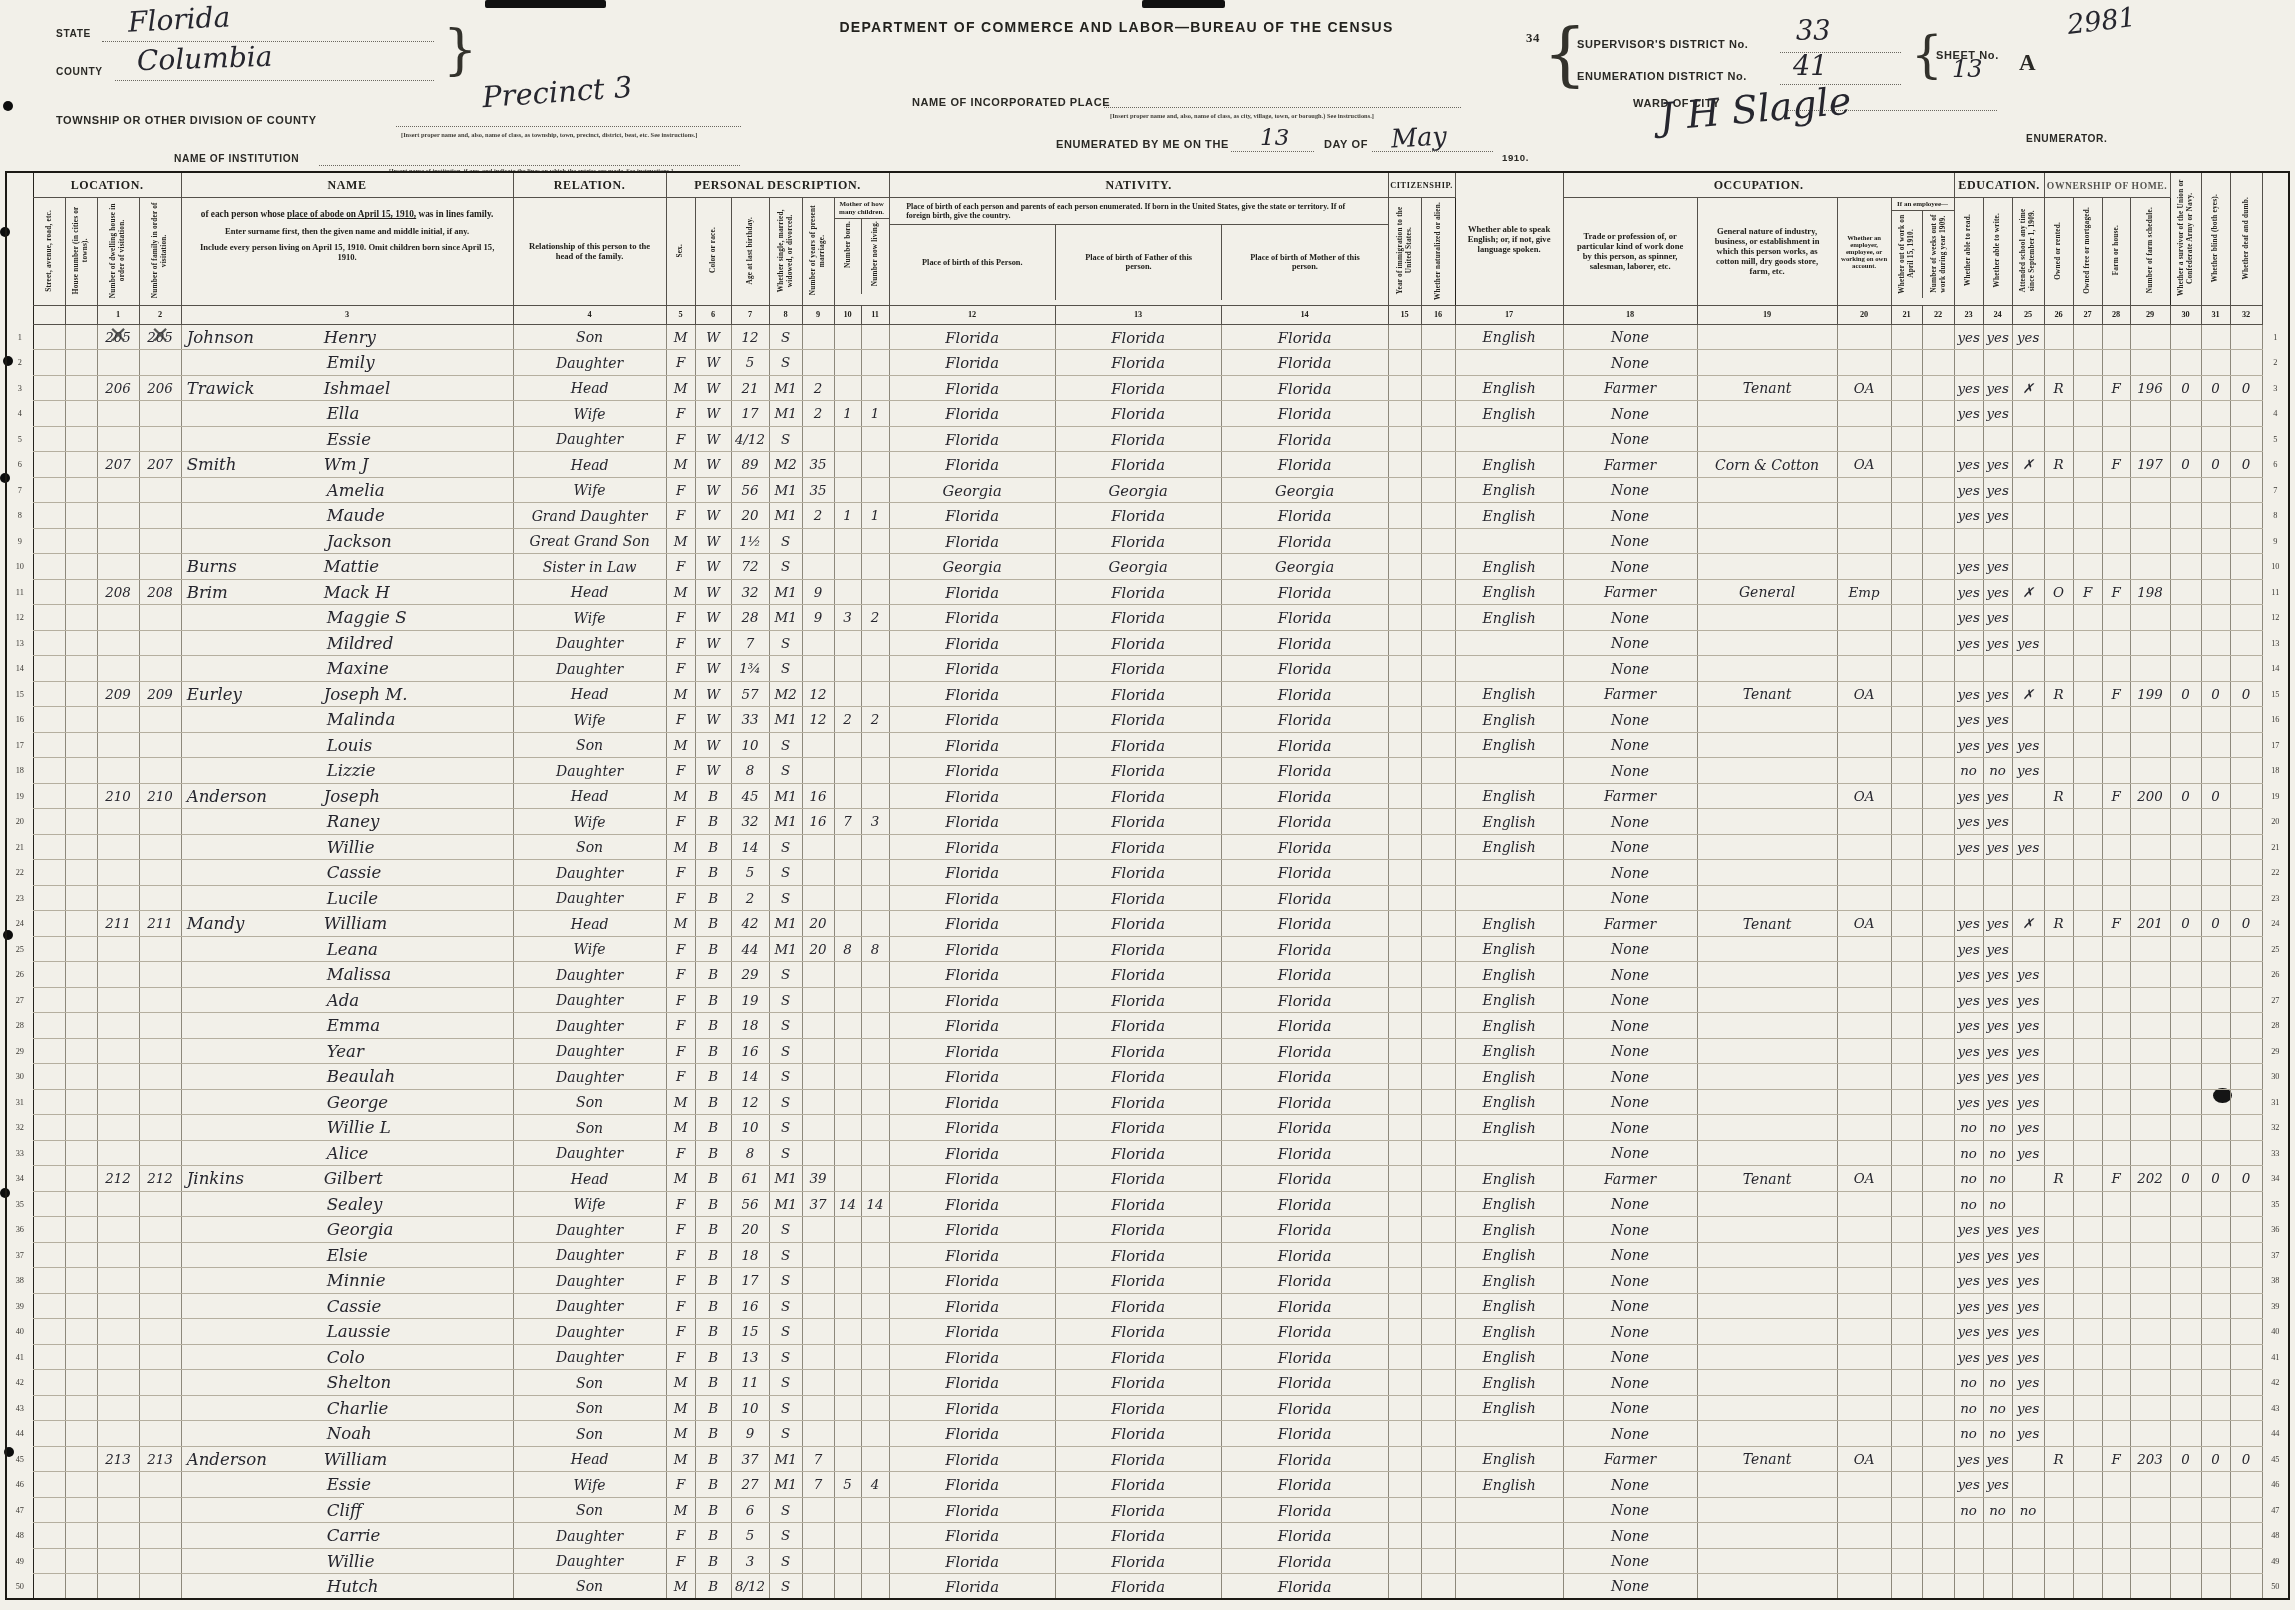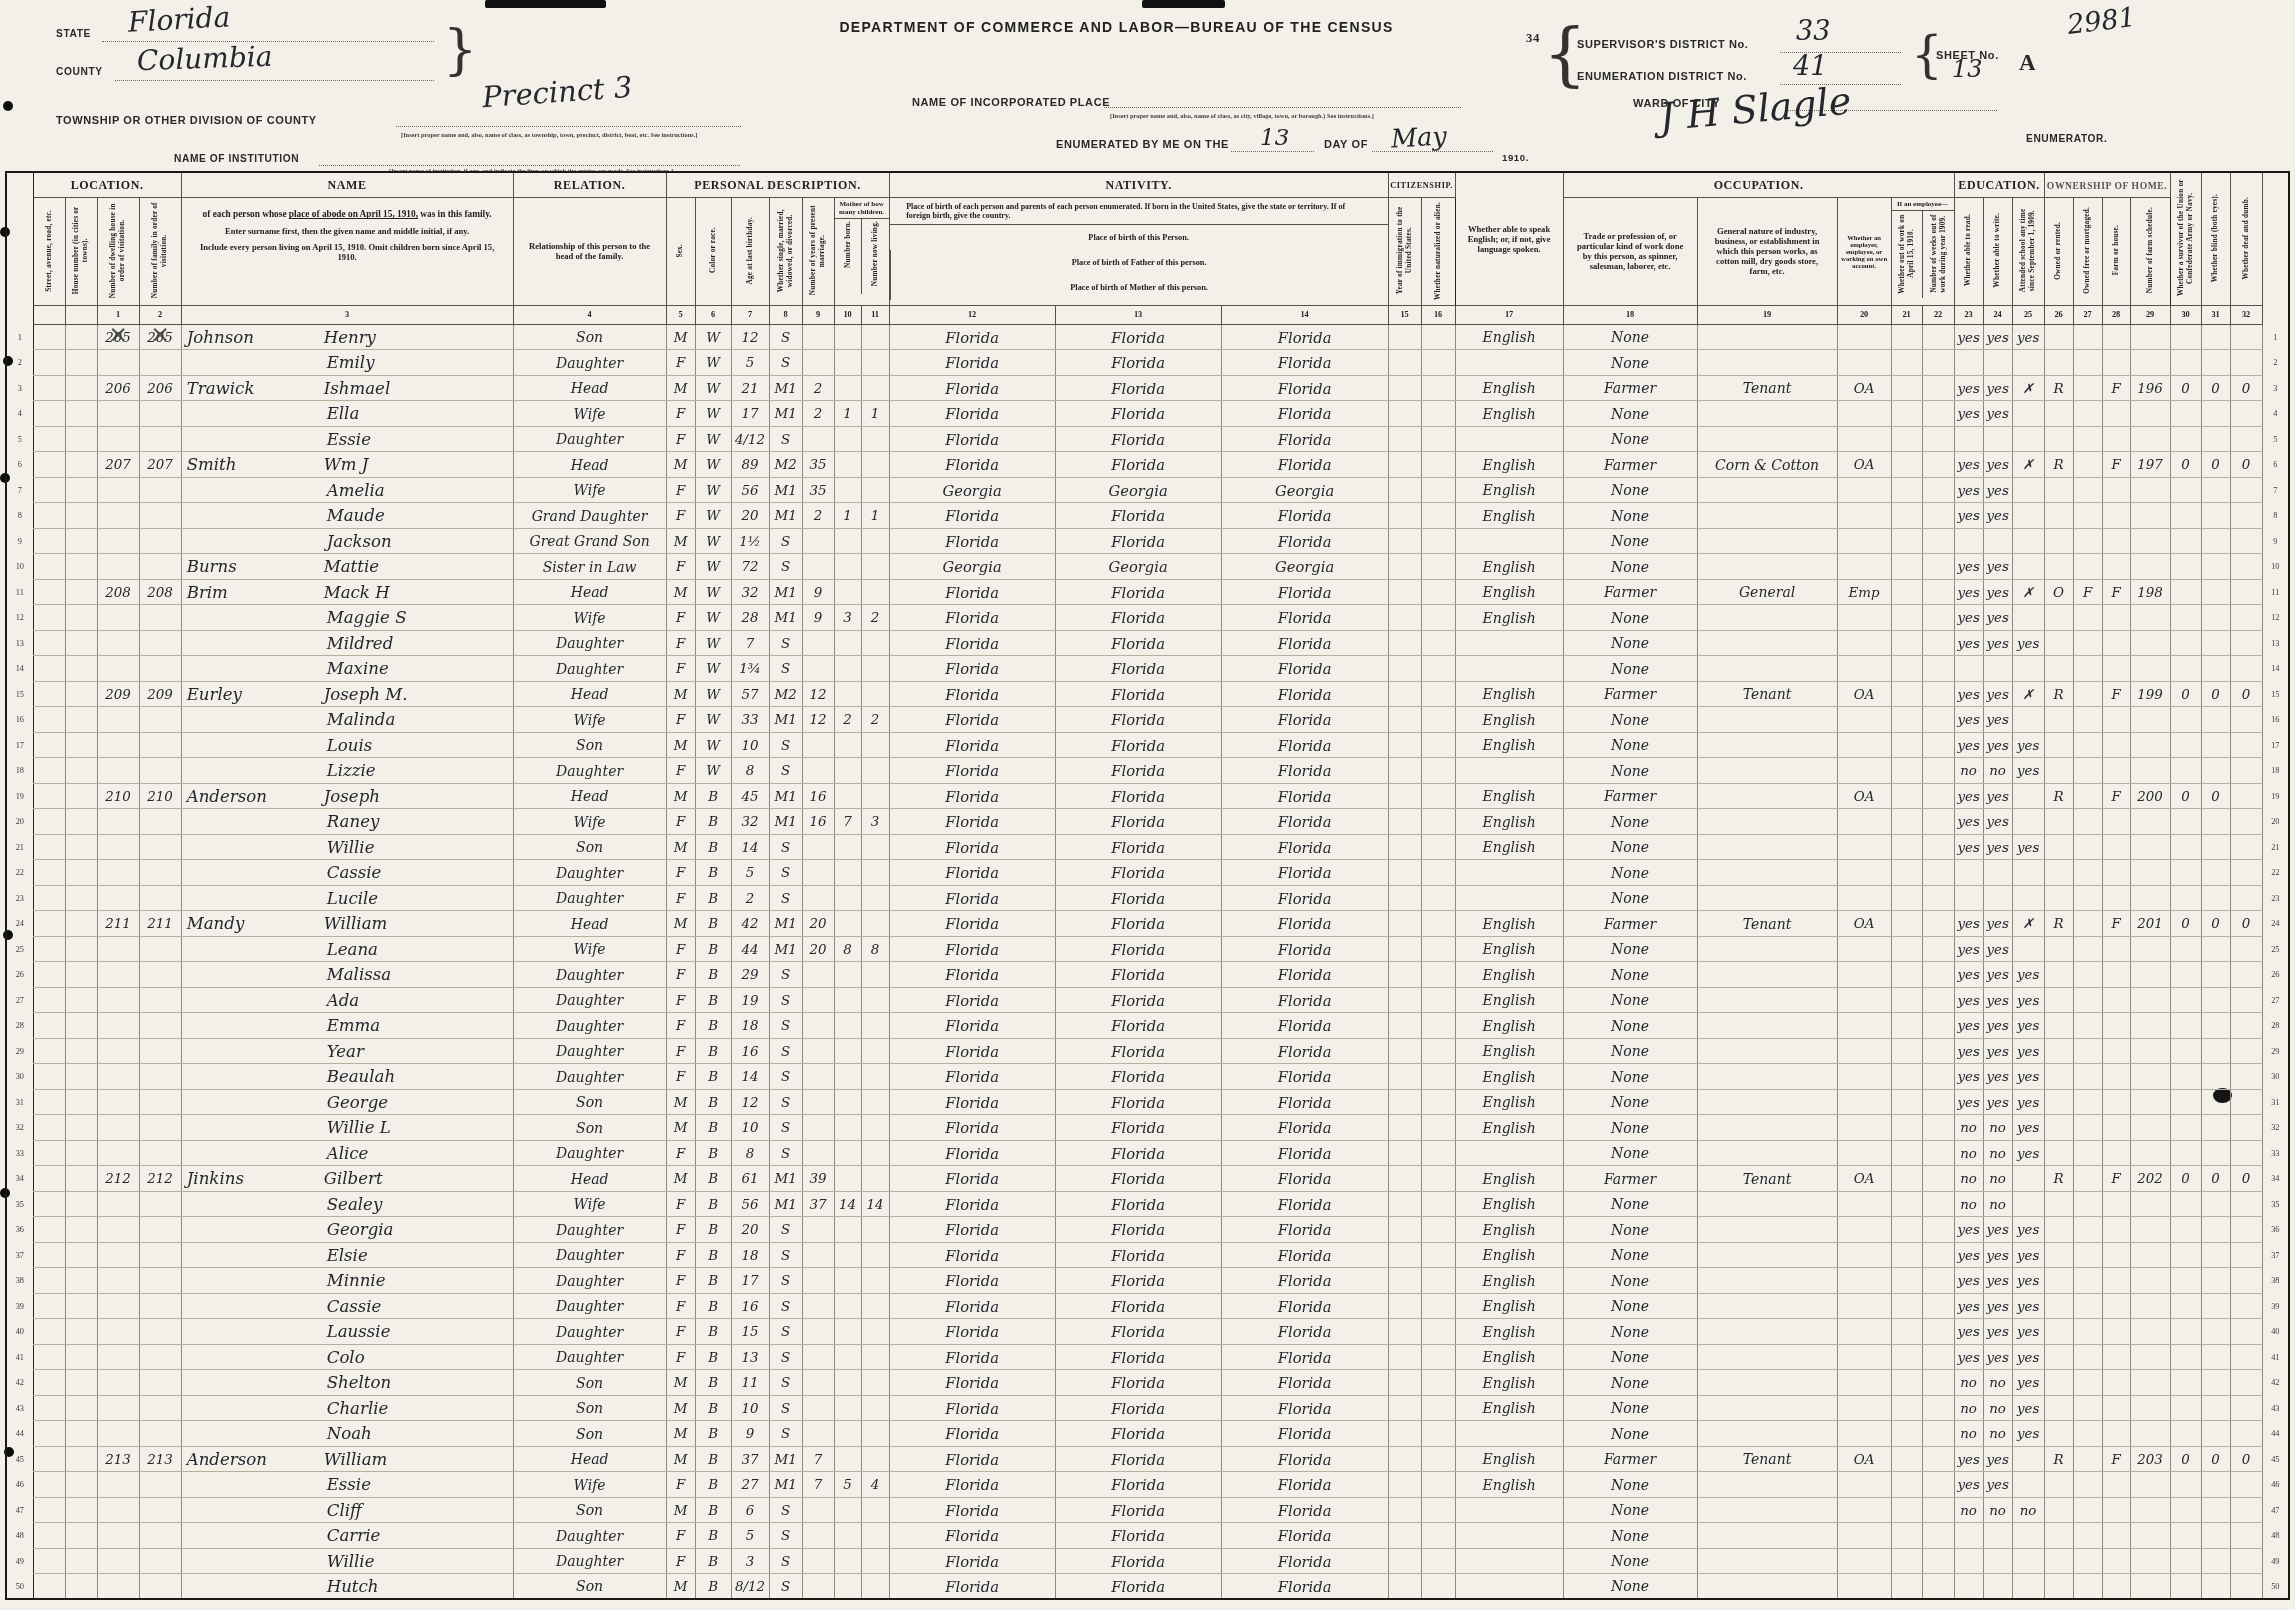--- a/index.html
+++ b/index.html
@@ -31,21 +31,21 @@
      font:bold 7.3px "Liberation Serif",serif;line-height:1.18;letter-spacing:0.2px;max-height:128px;}
   .vh{text-align:center;height:107px;padding:1.9px 0.6px;}
   .desc{font:bold 8.6px "Liberation Serif",serif;text-align:center;padding:5.1px 10.2px;vertical-align:top;}
   .desc p{margin:6.4px 0;}
   .u{text-decoration:underline;}
   .mtop,.etop{font:bold 7px "Liberation Serif",serif;text-align:center;border-bottom:0.6px solid #55514a;padding:1.9px 1.3px;}
   .mbot,.ebot{display:flex;}
   .mbot>div,.ebot>div{flex:1;text-align:center;padding:2.6px 0;}
   .mbot>div+div,.ebot>div+div{border-left:0.6px solid #55514a;}
   .ntop{font:bold 8px "Liberation Serif",serif;text-align:left;padding:3.8px 16.6px;border-bottom:0.6px solid #55514a;}
-  .nbot{display:flex;height:75px;flex-direction:column;}
+  .nbot{display:flex;height:75px;}
   .nbot>div{flex:1;display:flex;align-items:center;justify-content:center;
             font:bold 8.3px "Liberation Serif",serif;text-align:center;padding:0 15.3px;}
   .nbot>div+div{border-left:0.6px solid #55514a;}
   .smalltxt{font:bold 6.7px "Liberation Serif",serif;text-align:center;padding:1.3px;}
   .numrow td{font:bold 8.3px "Liberation Serif",serif;text-align:center;height:19px;}
 
   tbody td{border-right:0.6px solid #8d887b;border-bottom:0.6px solid #b5af9f;height:25.5px;
            text-align:center;font-size:13.4px;overflow:visible;white-space:nowrap;}
   tbody td.hw{font-family:"DejaVu Serif",serif;font-style:italic;color:#26262e;}
   .gb{border-left:1.7px solid #26231d !important;}
@@ -187,21 +187,21 @@
           <td class="vh" rowspan="2"><span class="v">Whether blind (both eyes).</span></td>
           <td class="vh" rowspan="2"><span class="v">Whether deaf and dumb.</span></td>
           <td class="lncell gb" rowspan="3"></td>
         </tr>
         <tr style="height:107px;">
           <td class="vh gb"><span class="v">Street, avenue, road, etc.</span></td>
           <td class="vh"><span class="v">House number (in cities or towns).</span></td>
           <td class="vh"><span class="v">Number of dwelling house in order of visitation.</span></td>
           <td class="vh"><span class="v">Number of family in order of visitation.</span></td>
           <td class="desc gb">
-            <p style="font-size:9.3px;"><span>of each person whose </span><span class="u">place of abode on April 15, 1910,</span><span> was in this family.</span></p>
+            <p style="font-size:9.3px;"><span>of each person whose </span><span class="u">place of abode on April 15, 1910,</span><span> was in lines family.</span></p>
             <p>Enter surname first, then the given name and middle initial, if any.</p>
             <p>Include every person living on April 15, 1910.  Omit children born since April 15, 1910.</p>
           </td>
           <td class="desc gb" style="vertical-align:middle;">Relationship of this person to the head of the family.</td>
           <td class="vh gb"><span class="v">Sex.</span></td>
           <td class="vh"><span class="v">Color or race.</span></td>
           <td class="vh"><span class="v">Age at last birthday.</span></td>
           <td class="vh"><span class="v">Whether single, married, widowed, or divorced.</span></td>
           <td class="vh"><span class="v">Number of years of present marriage.</span></td>
           <td colspan="2" style="vertical-align:top;">

